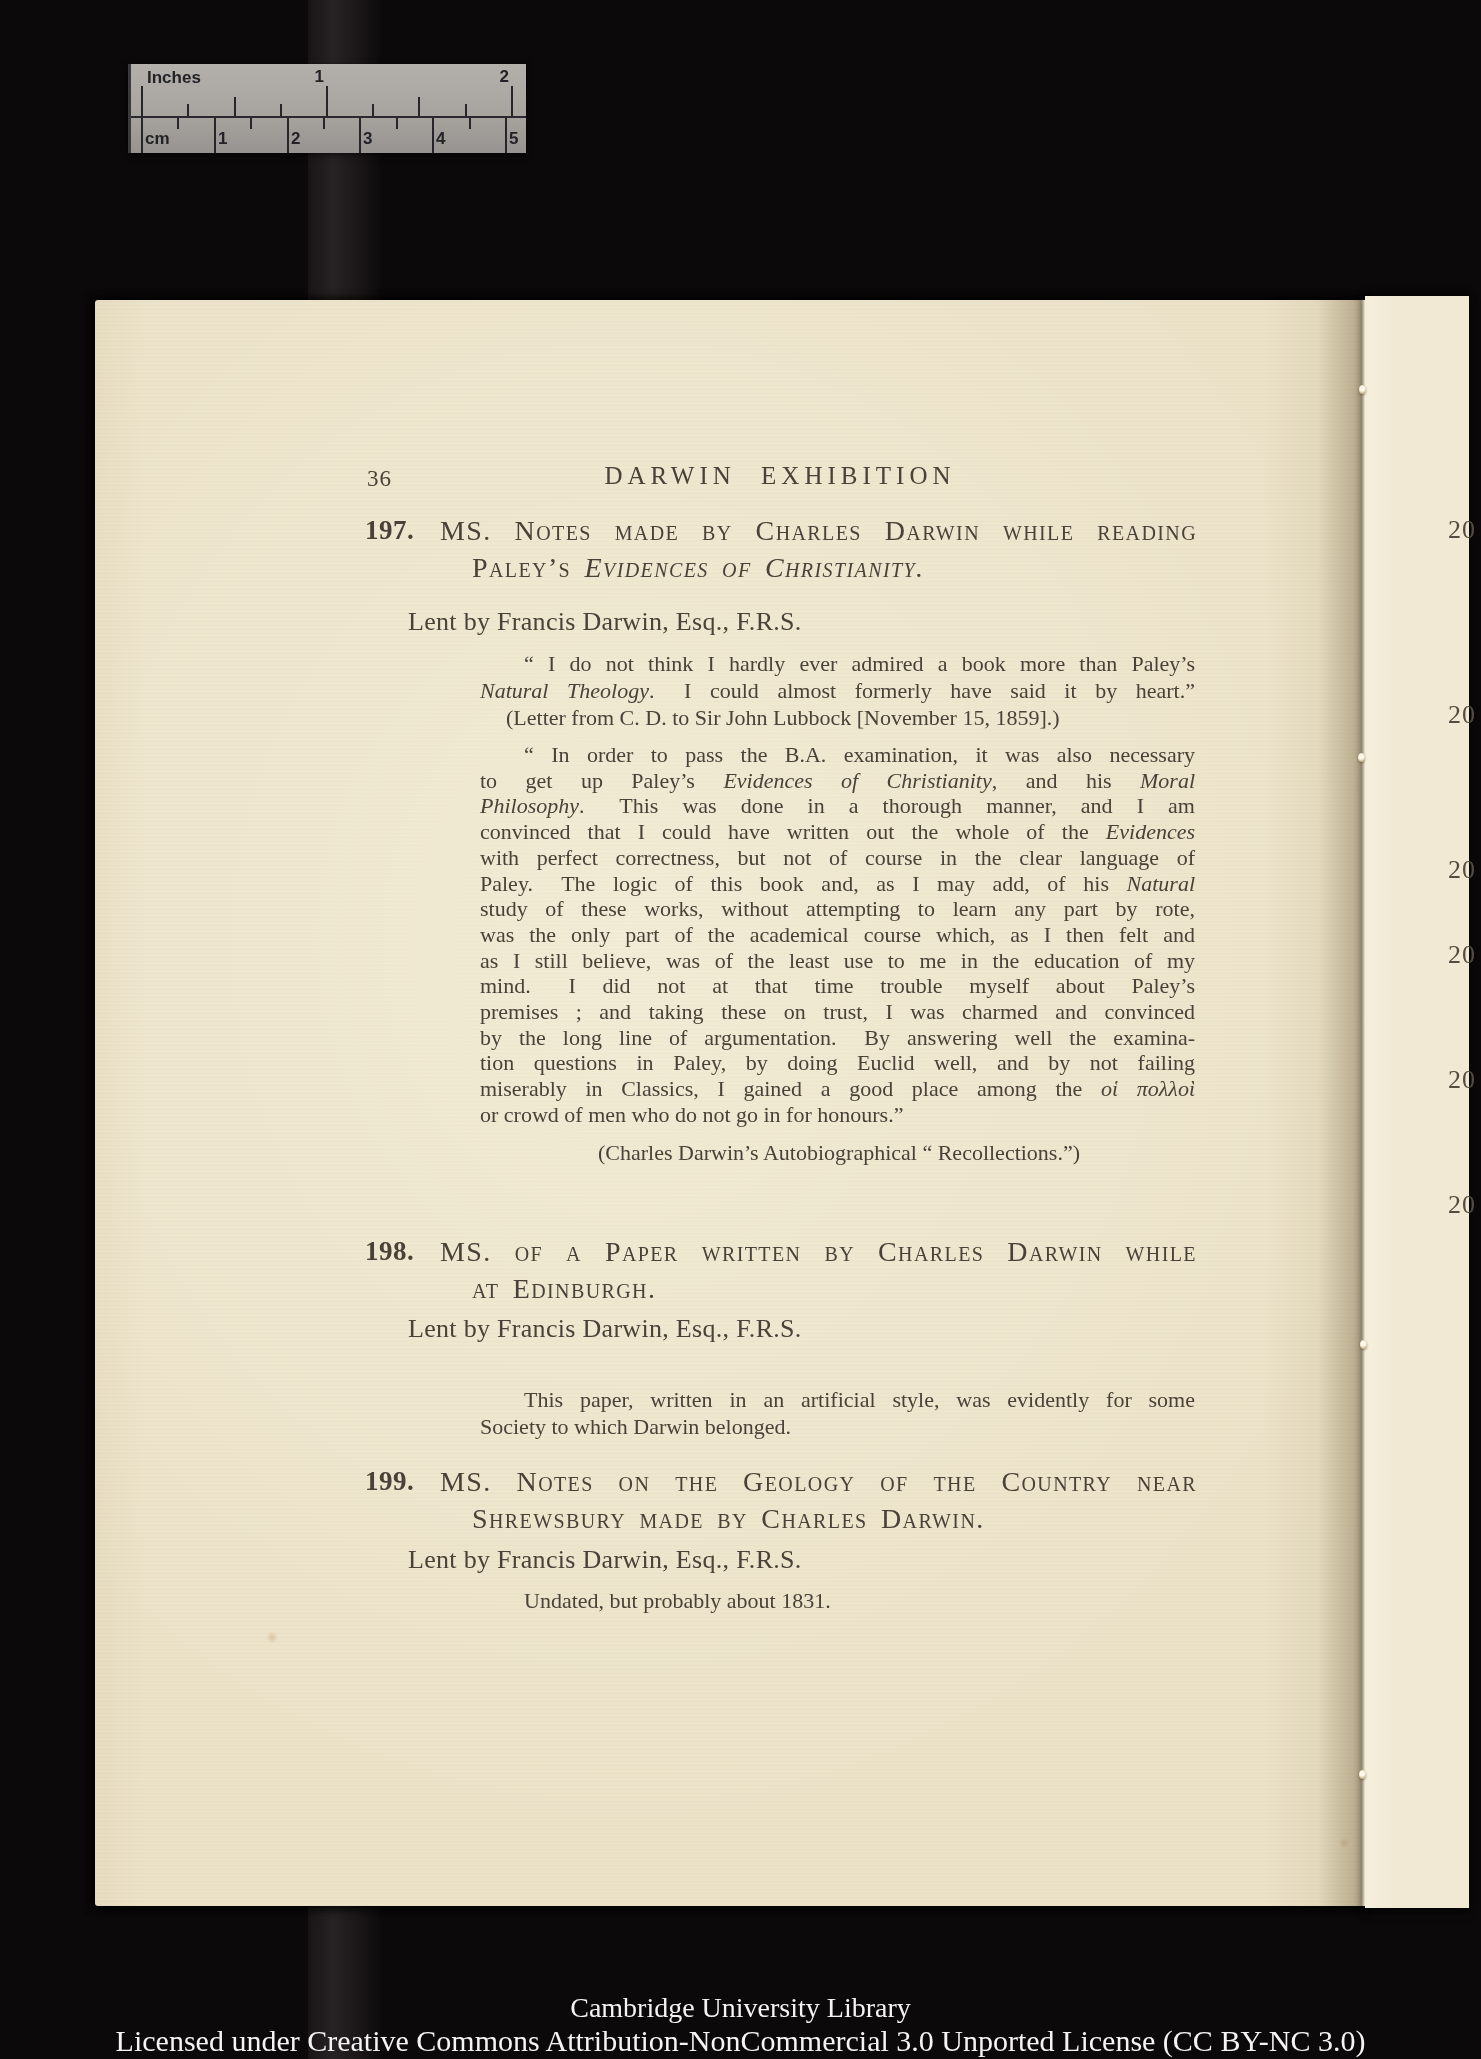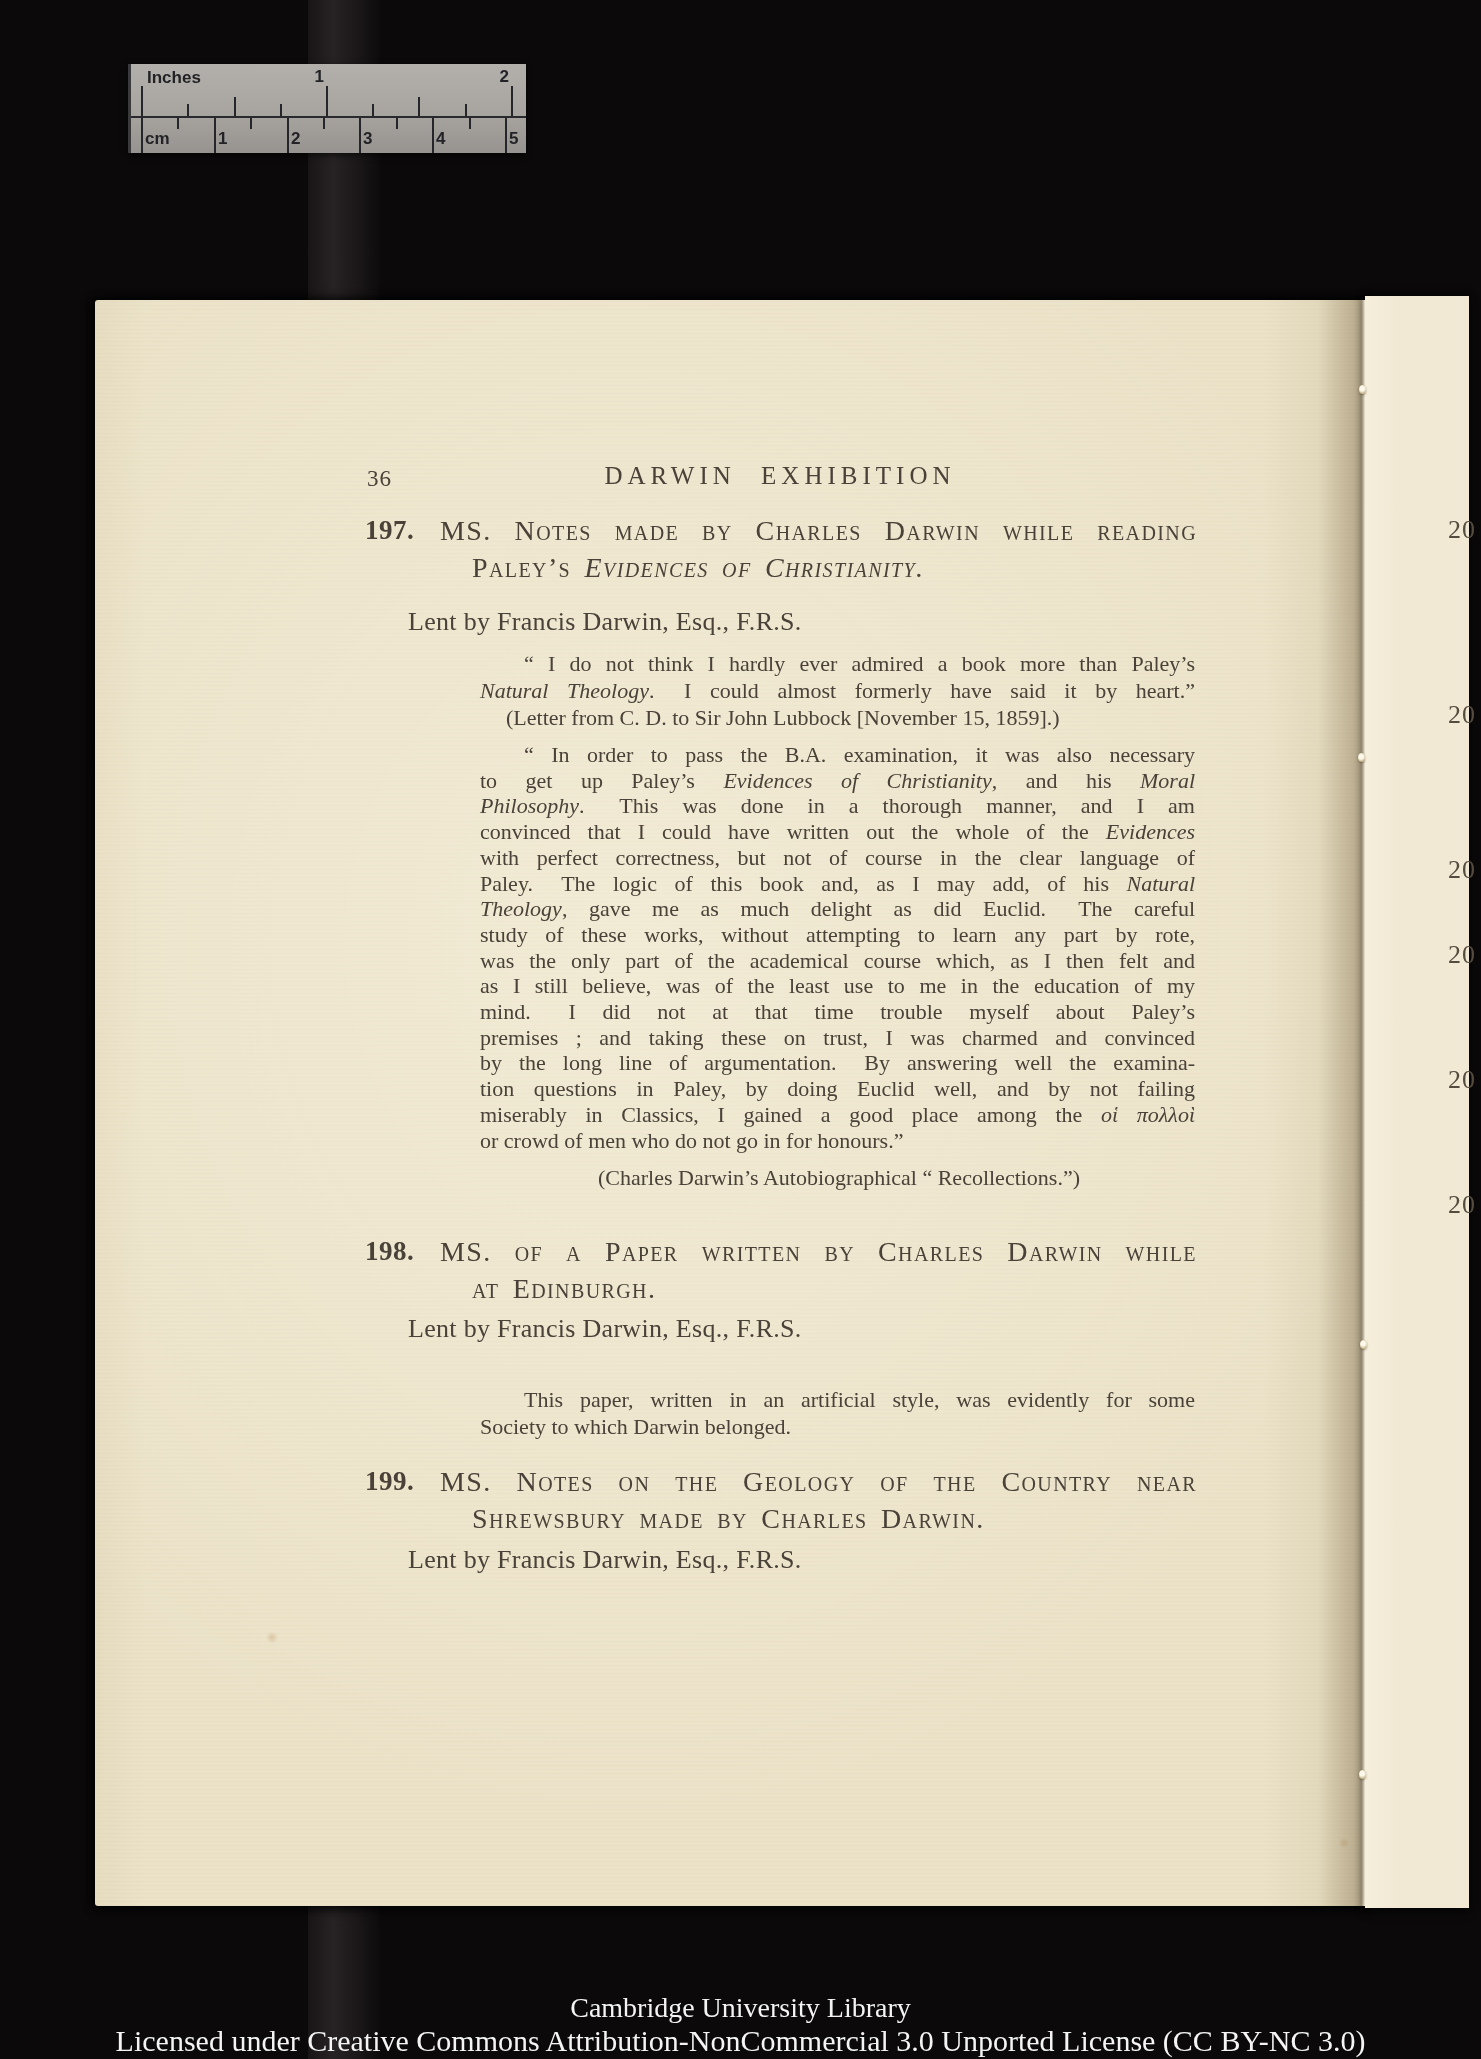--- a/index.html
+++ b/index.html
@@ -148,21 +148,20 @@
       <div class="tline jl"><span class="it">Natural Theology</span><span>.  I could almost formerly have said it by heart.”</span></div>
       <div class="tline pl26"><span>(Letter from C. D. to Sir John Lubbock [November 15, 1859].)</span></div>
     </div>
   <div class="abs qblock" id="q2-block">
       <div class="tline jl ind"><span>“ In order to pass the B.A. examination, it was also necessary</span></div>
       <div class="tline jl"><span>to get up Paley’s </span><span class="it">Evidences of Christianity</span><span>, and his </span><span class="it">Moral</span></div>
       <div class="tline jl"><span class="it">Philosophy</span><span>.  This was done in a thorough manner, and I am</span></div>
       <div class="tline jl"><span>convinced that I could have written out the whole of the </span><span class="it">Evidences</span></div>
       <div class="tline jl"><span>with perfect correctness, but not of course in the clear language of</span></div>
       <div class="tline jl"><span>Paley.  The logic of this book and, as I may add, of his </span><span class="it">Natural</span></div>
-      <div class="tline jl"><span class="it">Theology</span><span>, gave me as much delight as did Euclid.  The careful</span></div>
       <div class="tline jl"><span>study of these works, without attempting to learn any part by rote,</span></div>
       <div class="tline jl"><span>was the only part of the academical course which, as I then felt and</span></div>
       <div class="tline jl"><span>as I still believe, was of the least use to me in the education of my</span></div>
       <div class="tline jl"><span>mind.  I did not at that time trouble myself about Paley’s</span></div>
       <div class="tline jl"><span>premises ; and taking these on trust, I was charmed and convinced</span></div>
       <div class="tline jl"><span>by the long line of argumentation.  By answering well the examina-</span></div>
       <div class="tline jl"><span>tion questions in Paley, by doing Euclid well, and by not failing</span></div>
       <div class="tline jl"><span>miserably in Classics, I gained a good place among the </span><span class="it">οἱ πολλοὶ</span></div>
       <div class="tline"><span>or crowd of men who do not go in for honours.”</span></div>
       <div class="tline attr"><span>(Charles Darwin’s Autobiographical “ Recollections.”)</span></div>
@@ -178,20 +177,23 @@
       <div class="tline jl ind"><span>This paper, written in an artificial style, was evidently for some</span></div>
       <div class="tline"><span>Society to which Darwin belonged.</span></div>
     </div>
 
   <span class="abs entry-no" id="e2-no">199.</span>
   <div class="abs entry-title" id="e2-title">
       <div class="tline jl"><span>MS. Notes on the Geology of the Country near</span></div>
       <div class="tline cont"><span>Shrewsbury made by Charles Darwin.</span></div>
     </div>
   <div class="abs lender" id="lender-2">Lent by Francis Darwin, Esq., F.R.S.</div>
+  <div class="abs nblock" id="n2-block">
+      <div class="tline ind"><span>Undated, but probably about 1831.</span></div>
+    </div>
 
   <div class="fox fox1"></div>
 
   <div class="fox fox3"></div>
 </div>
 
 <div id="page-fold"></div>
 <div id="facing-page">
   <span class="frag f0">20</span>
   <span class="frag f1">20</span>

